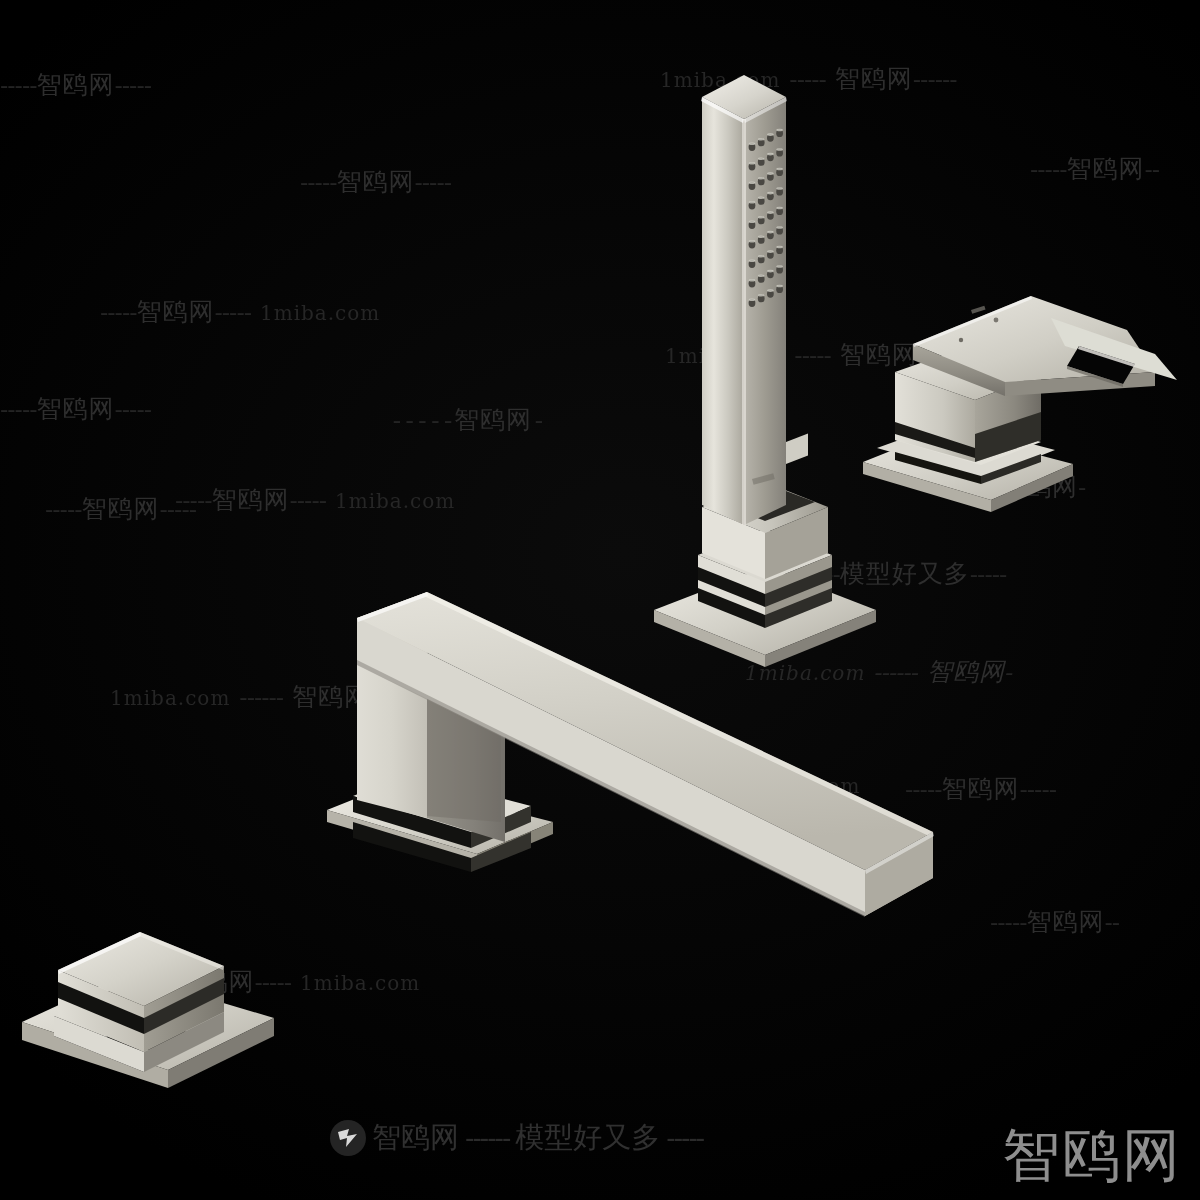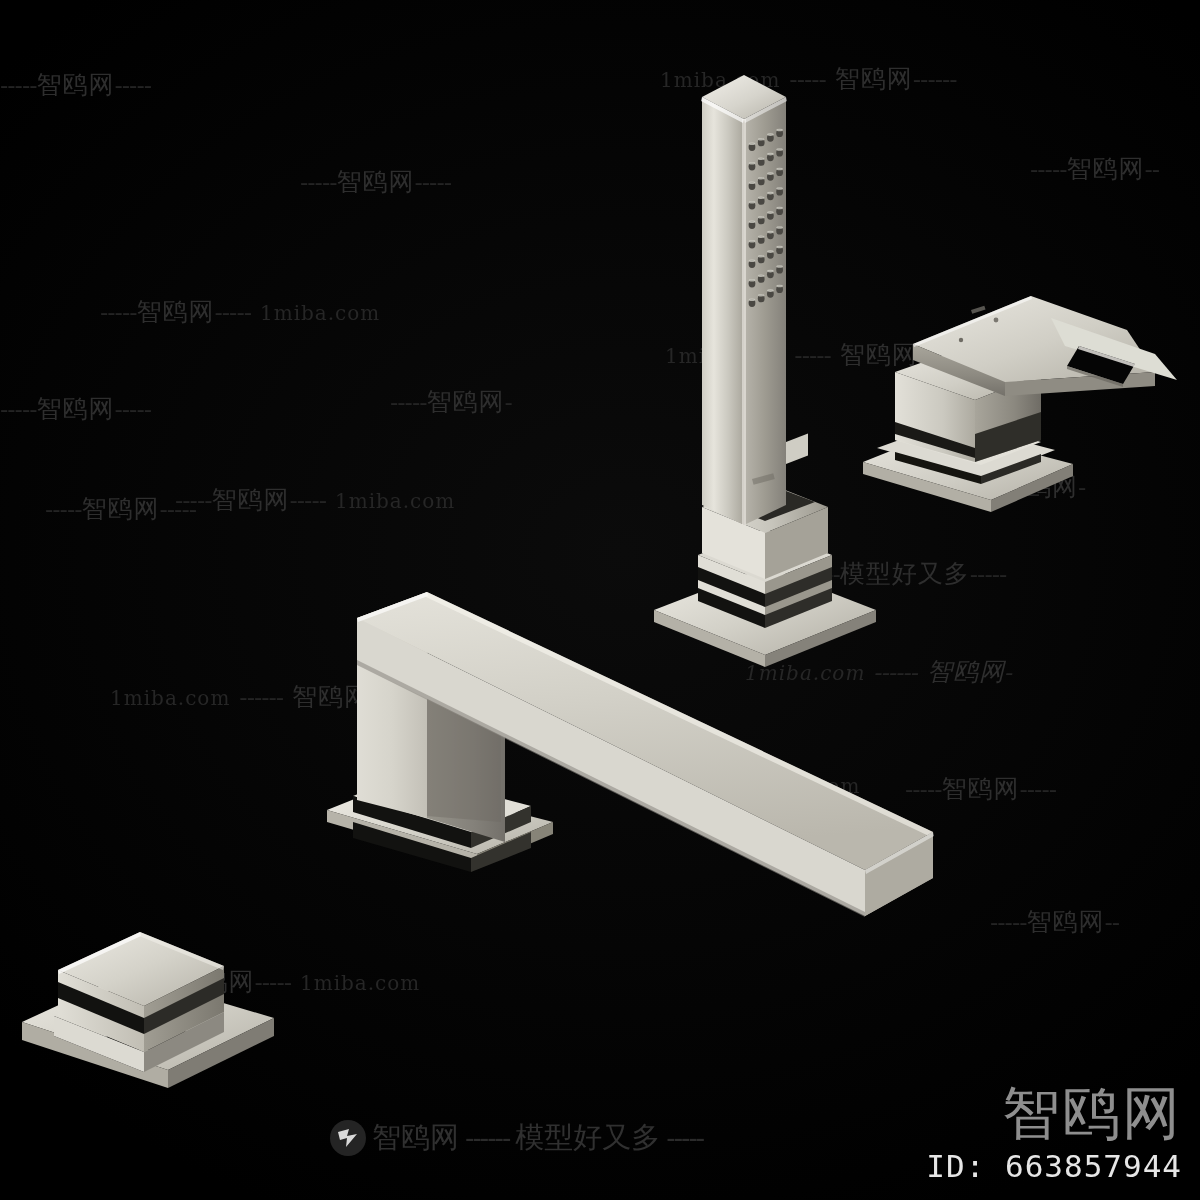--- a/index.html
+++ b/index.html
@@ -65,21 +65,21 @@
   <div id="backdrop"></div>
 
   <div id="wm-layer">
       <div class="wm" style="left: 0px; top: 68px;"><span class="dash">-----</span><span class="cn">智鸥网</span><span class="dash">-----</span></div>
       <div class="wm" style="left: 300px; top: 165px;"><span class="dash">-----</span><span class="cn">智鸥网</span><span class="dash">-----</span></div>
       <div class="wm" style="left: 660px; top: 62px;"><span class="url">1miba.com</span><span> </span><span class="dash">-----</span><span> </span><span class="cn">智鸥网</span><span class="dash">------</span></div>
       <div class="wm" style="left: 1030px; top: 152px;"><span class="dash">-----</span><span class="cn">智鸥网</span><span class="dash">--</span></div>
       <div class="wm" style="left: 100px; top: 295px;"><span class="dash">-----</span><span class="cn">智鸥网</span><span class="dash">-----</span><span> </span><span class="url">1miba.com</span></div>
       <div class="wm" style="left: 665px; top: 338px;"><span class="url">1miba.com</span><span> </span><span class="dash">-----</span><span> </span><span class="cn">智鸥网</span><span class="dash">------</span></div>
       <div class="wm" style="left: 0px; top: 392px;"><span class="dash">-----</span><span class="cn">智鸥网</span><span class="dash">-----</span></div>
-      <div class="wm" style="left: 390px; top: 385px;"><span class="dash">-----</span><span class="cn">智鸥网</span><span class="dash">-</span></div>
+      <div class="wm" style="left: 390px; top: 403px; font-family: Liberation Mono, monospace;"><span class="dash">-----</span><span class="cn">智鸥网</span><span class="dash">-</span></div>
       <div class="wm" style="left: 930px; top: 330px;"><span class="dash">------</span><span class="cn">智鸥网</span><span class="dash">--</span></div>
       <div class="wm" style="left: 175px; top: 483px;"><span class="dash">-----</span><span class="cn">智鸥网</span><span class="dash">-----</span><span> </span><span class="url">1miba.com</span></div>
       <div class="wm" style="left: 718px; top: 557px;"><span class="cn">智鸥网</span><span class="dash">------</span><span class="cn">模型好又多</span><span class="dash">-----</span></div>
       <div class="wm" style="left: 45px; top: 492px;"><span class="dash">-----</span><span class="cn">智鸥网</span><span class="dash">-----</span></div>
       <div class="wm" style="left: 110px; top: 680px;"><span class="url">1miba.com</span><span> </span><span class="dash">------</span><span> </span><span class="cn">智鸥网</span><span class="dash">-----</span></div>
       <div class="wm" style="left: 745px; top: 655px; font-style: italic;"><span class="url">1miba.com</span><span> </span><span class="dash">------</span><span> </span><span class="cn">智鸥网</span><span class="dash">-</span></div>
       <div class="wm" style="left: 740px; top: 770px;"><span class="url">1miba.com</span></div>
       <div class="wm" style="left: 905px; top: 772px;"><span class="dash">-----</span><span class="cn">智鸥网</span><span class="dash">-----</span></div>
       <div class="wm" style="left: 1000px; top: 470px;"><span class="cn">智鸥网</span><span class="dash">-</span></div>
       <div class="wm" style="left: 990px; top: 905px;"><span class="dash">-----</span><span class="cn">智鸥网</span><span class="dash">--</span></div>
@@ -427,16 +427,15 @@
       </svg>
     </span>
     <span>智鸥网</span>
     <span class="dashes">------</span>
     <span>模型好又多</span>
     <span class="dashes">-----</span>
   </div>
 
   <div id="idblock">
     <div class="brand">智鸥网</div>
-    <div class="idtxt">ID: 663857944</div>
   </div>
 
 </div>
 
 </body></html>

